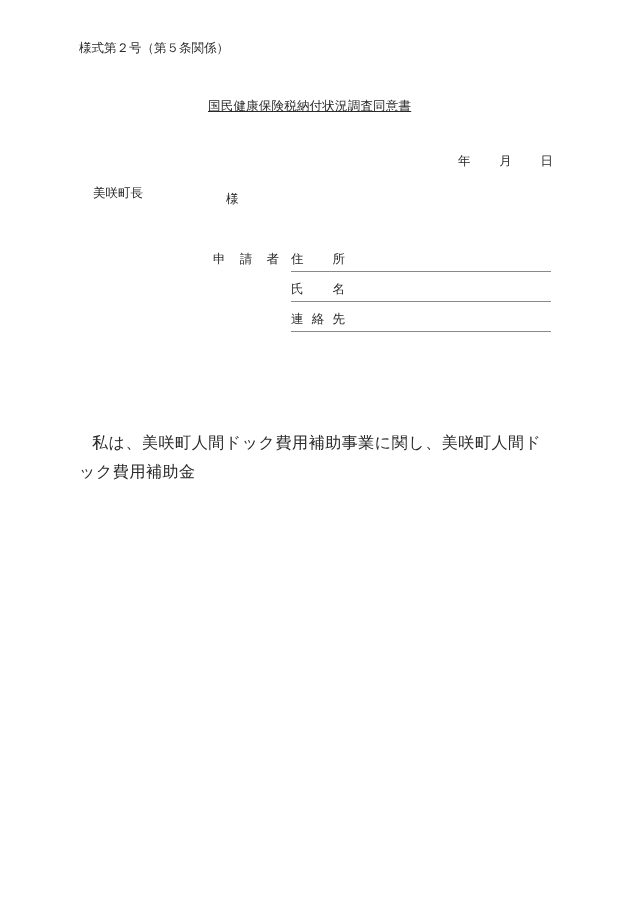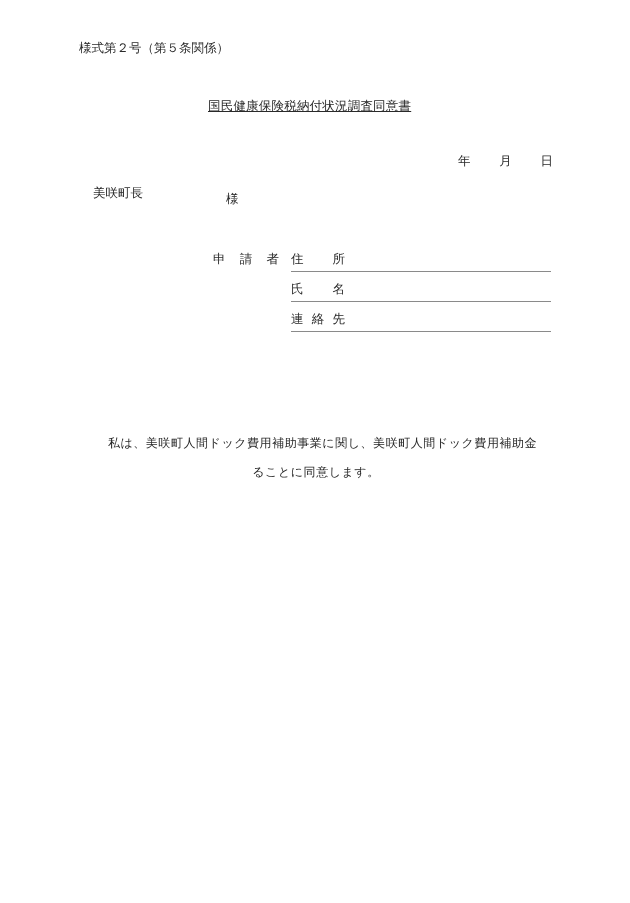--- a/index.html
+++ b/index.html
@@ -43,24 +43,23 @@
     .field-name { top: 281px; }
     .field-name .field-label { width: 54px; }
     .field-contact { top: 311px; }
     .field-contact .field-label { width: 54px; }
     .body-text {
       position: absolute;
       left: 79px;
       top: 429px;
       width: 474px;
       line-height: 28.5px;
-      font-size: 12px;
+      font-size: 16px;
       white-space: normal;
       letter-spacing: 0.55px;
-      text-align: center;
     }
     .body-text .indent { display: inline-block; width: 13px; }
   </style>
 </head>
 <body>
 
 <div class="abs form-number">様式第２号（第５条関係）</div>
 
 <div class="abs doc-title">国民健康保険税納付状況調査同意書</div>
 
@@ -96,14 +95,13 @@
 <div class="field-row field-contact">
   <span class="field-label">
     <span>連</span>
     <span>絡</span>
     <span>先</span>
   </span>
 </div>
 
 <div class="body-text">
   <div><span class="indent"></span><span>私は、美咲町人間ドック費用補助事業に関し、美咲町人間ドック費用補助金</span></div>
-  <div>ることに同意します。</div>
 </div>
 
 </body></html>

